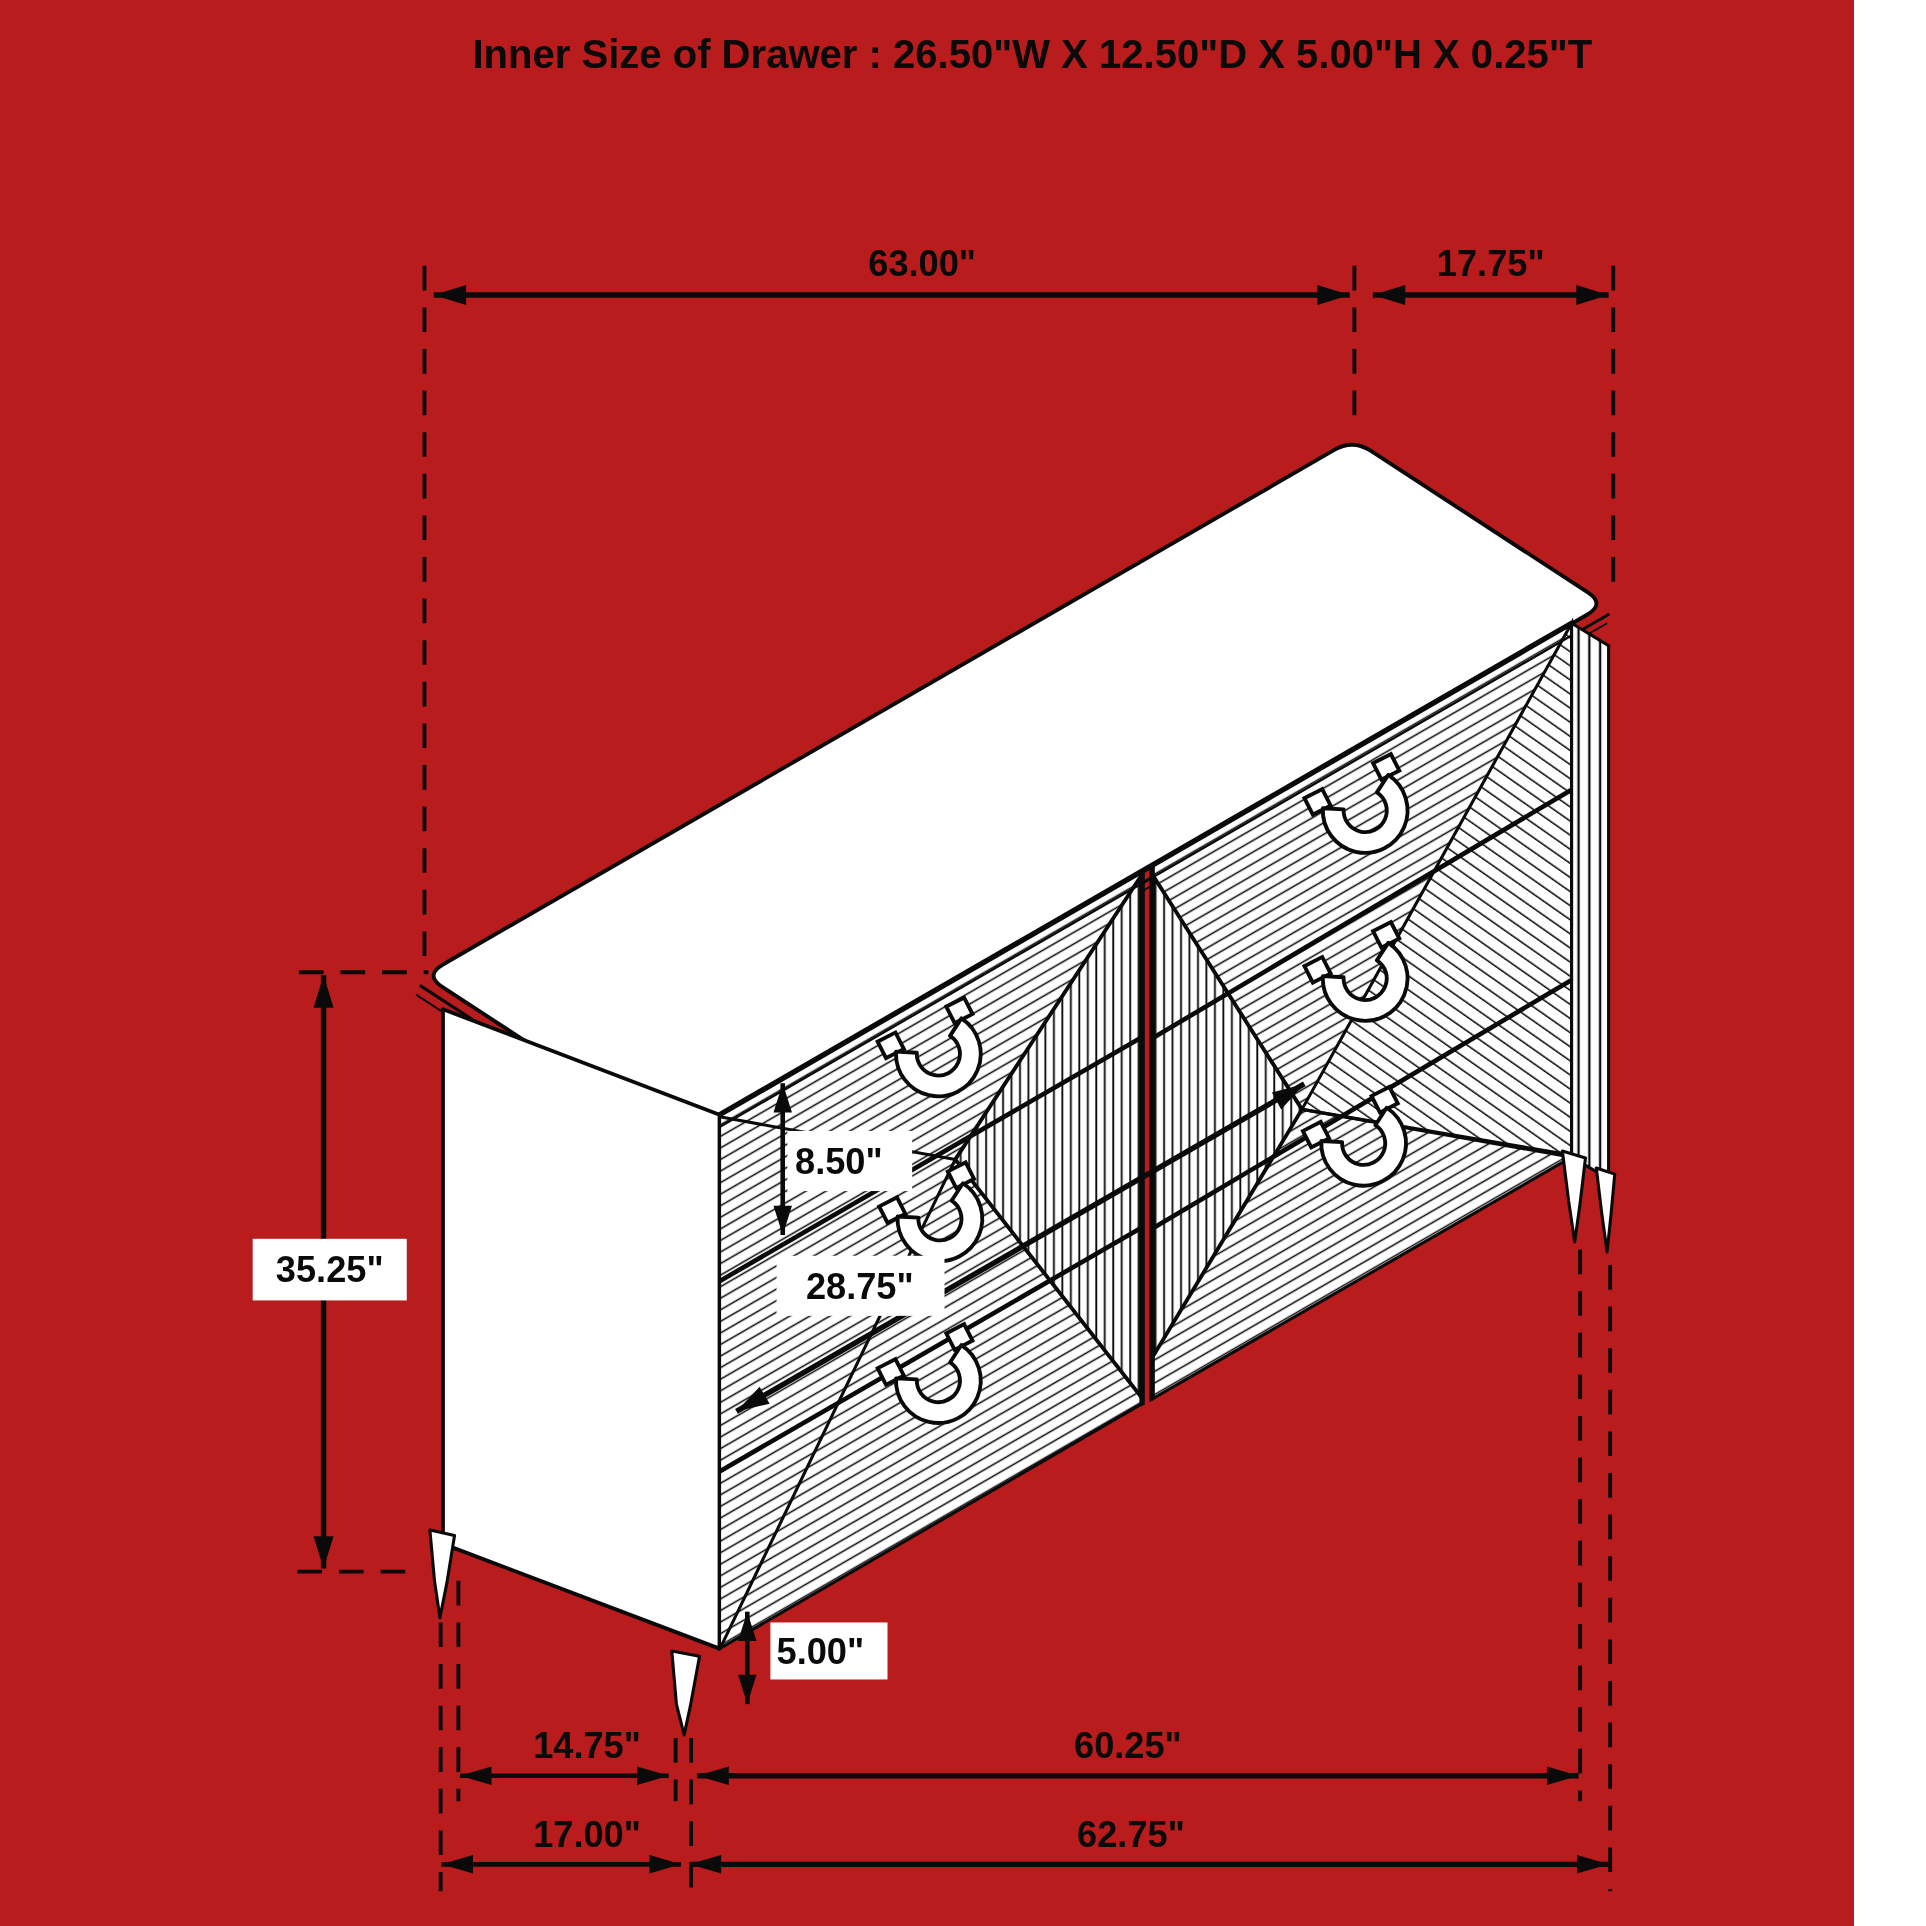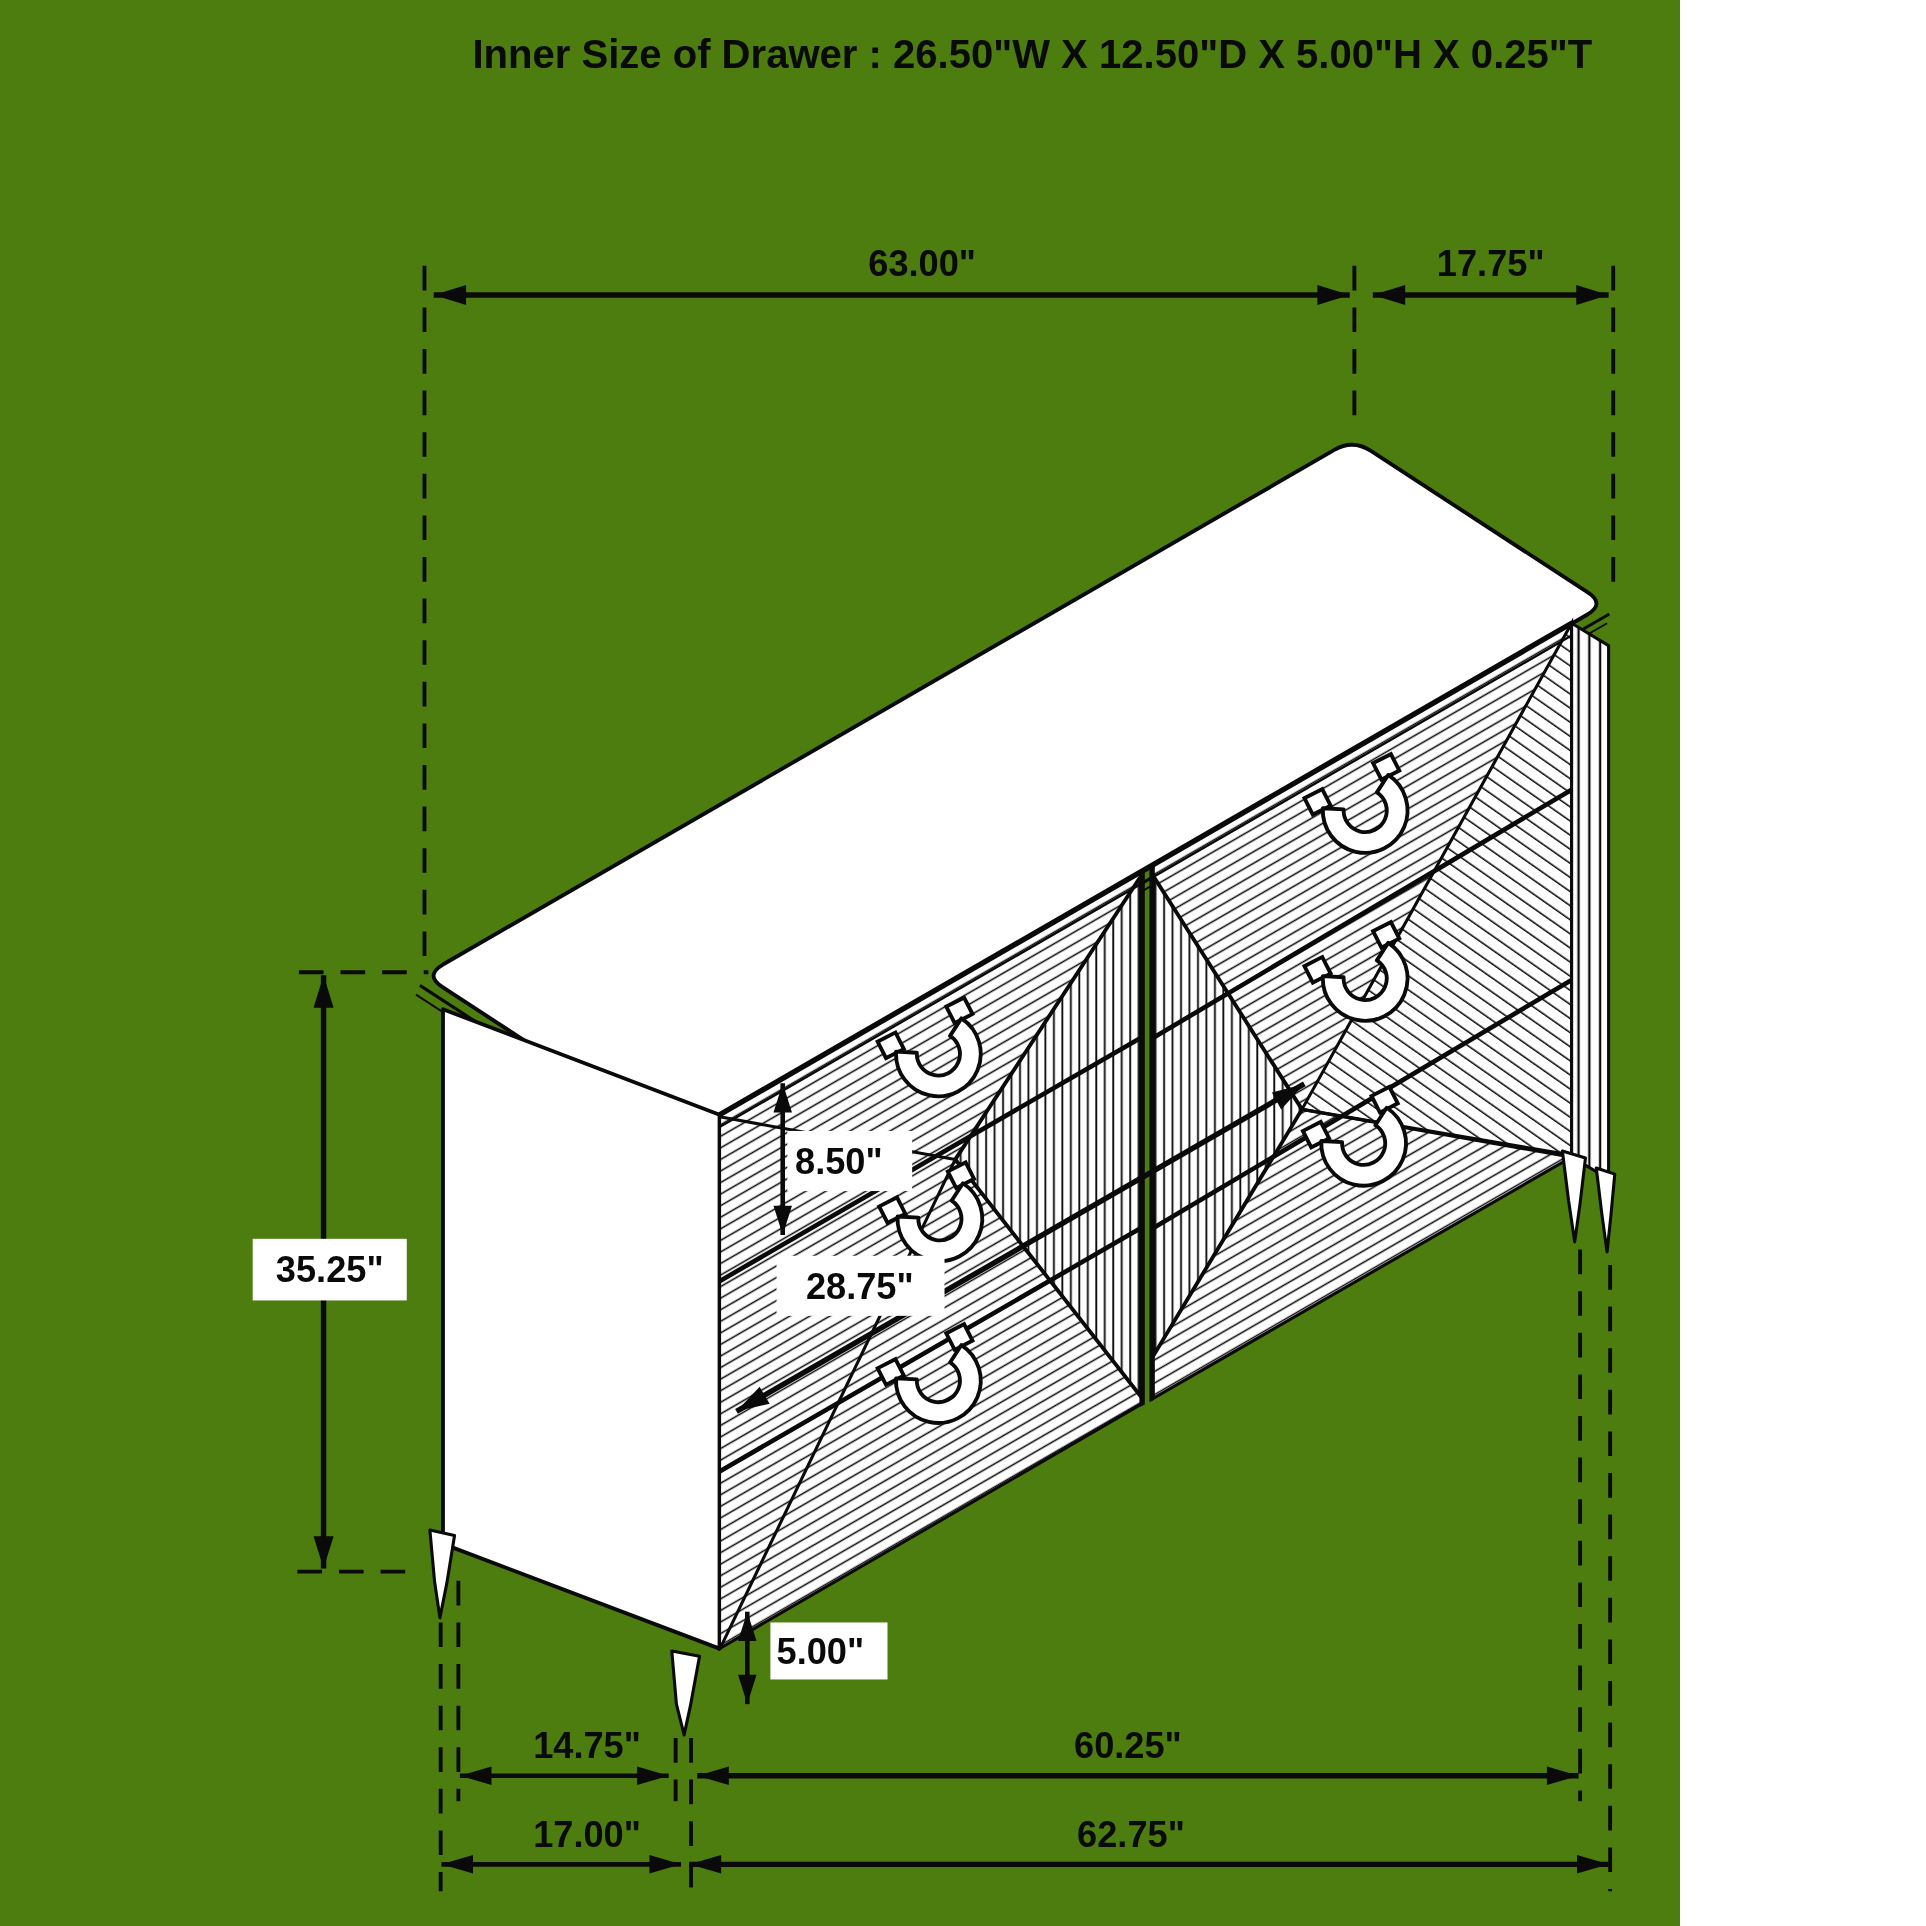--- a/index.html
+++ b/index.html
@@ -1,16 +1,16 @@
 <!DOCTYPE html>
 <html style="font-size:12.3px"><head>
 <meta charset="utf-8">
 <style>
   html,body{margin:0;padding:0;background:#ffffff;}
-  .stage{width:1680px;height:1926px;background:#4d7c0f;position:relative;font-family:"Liberation Sans",sans-serif;}
+  .stage{width:1854px;height:1926px;background:#b91c1c;position:relative;font-family:"Liberation Sans",sans-serif;}
   svg{display:block;}
   .dim-text{font-family:"Liberation Sans",sans-serif;font-weight:bold;font-size:47px;fill:#0a0a0a;}
   .title-text{font-family:"Liberation Sans",sans-serif;font-weight:bold;font-size:52px;fill:#0a0a0a;}
   .dimline{stroke:#0a0a0a;stroke-width:7;fill:none;}
   .dimline-thin{stroke:#0a0a0a;stroke-width:6;fill:none;}
   .arrow{fill:#0a0a0a;stroke:none;}
   .dash{stroke:#0a0a0a;stroke-width:5;fill:none;stroke-dasharray:32 22;}
   .edge{stroke:#0a0a0a;fill:none;}
   .labelbox{fill:#ffffff;}
 </style>

